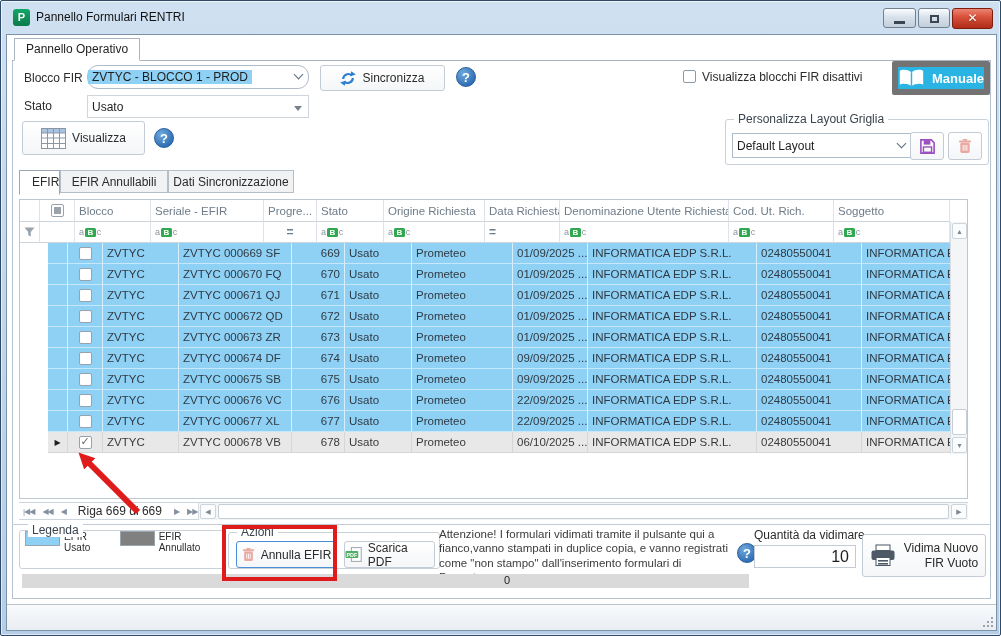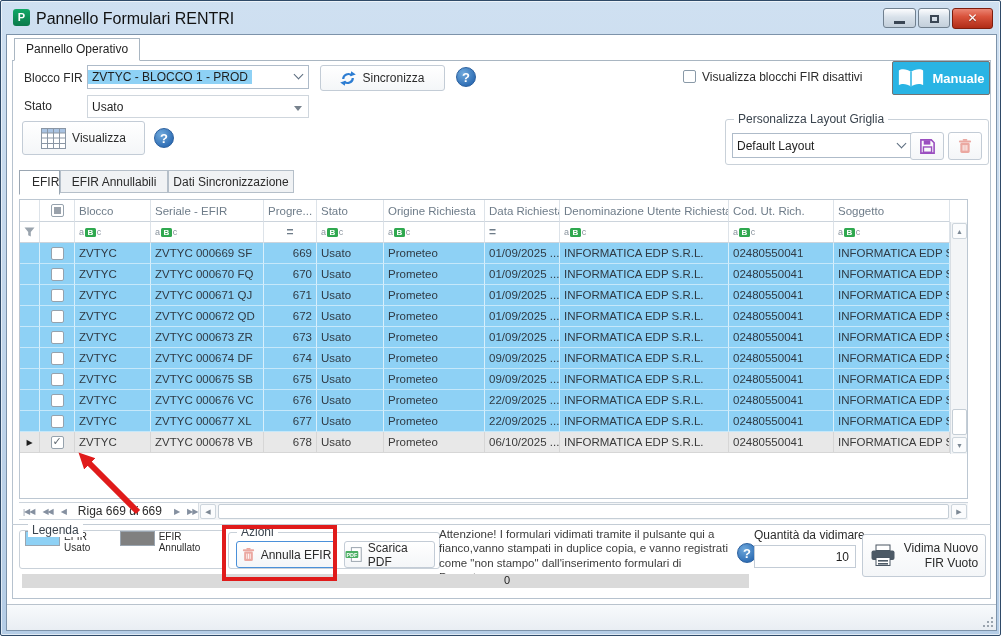--- a/index.html
+++ b/index.html
@@ -2,21 +2,21 @@
 <html><head>
 <meta charset="utf-8">
 <style>
   * { margin:0; padding:0; box-sizing:border-box; font-family:"Liberation Sans","DejaVu Sans",sans-serif; }
   html,body { width:1001px; height:636px; overflow:hidden; background:#fff; }
   .window { position:absolute; inset:0; background:linear-gradient(#cfe0f1,#b5cde6); border:1px solid #2f4a68; border-radius:2px; box-shadow:inset 0 0 0 1px rgba(255,255,255,.6); }
 
   
   .titlebar { position:absolute; left:0; top:0; right:0; height:32px; }
   .app-icon { position:absolute; left:12px; top:8px; width:17px; height:17px; background:linear-gradient(#12a866,#0b7a4a); border-radius:3px; color:#fff; font-weight:bold; font-size:11px; text-align:center; line-height:17px; }
-  .title-text { position:absolute; left:35px; top:9px; font-size:16px; color:#121212; }
+  .title-text { position:absolute; left:35px; top:9px; font-size:12px; color:#121212; }
   .winbtn { position:absolute; top:7px; height:20px; border:1px solid #70808f; border-radius:3px; background:linear-gradient(#fcfdfe,#d8e1ea 45%,#c3cfdb); text-align:center; }
   .winbtn .glyph { display:inline-block; }
   .btn-min { left:882px; width:33px; }
   .btn-min .glyph { width:11px; height:3px; background:#3a4654; margin-top:12px; }
   .btn-max { left:917px; width:32px; }
   .btn-max .glyph { width:9px; height:8px; border:2px solid #3a4654; margin-top:5px; }
   .btn-close { left:951px; width:41px; height:21px; background:linear-gradient(#eb8573,#d9533c 40%,#b02c17); border-color:#7e1d0d; color:#fff; font-weight:bold; font-size:12px; line-height:19px; text-shadow:0 1px 1px rgba(0,0,0,.4); }
 
   
   .client { position:absolute; left:5px; top:33px; width:991px; height:597px; background:#fff; border:1px solid #7d93aa; }
@@ -28,40 +28,40 @@
   
   .combo { position:absolute; background:#fff; border:1px solid #aebbc9; display:flex; align-items:center; font-size:12px; color:#1e1e1e; }
   .combo .val { padding:0 4px; white-space:nowrap; }
   .combo .val.sel { background:#8ed1f5; }
   .combo .chev { margin-left:auto; width:20px; text-align:center; color:#5a6b7d; }
   .chev-v { display:inline-block; width:7px; height:7px; border-right:1.6px solid #5a6b7d; border-bottom:1.6px solid #5a6b7d; transform:rotate(45deg); margin-bottom:3px; }
   .tri-down { display:inline-block; width:0; height:0; border-left:4px solid transparent; border-right:4px solid transparent; border-top:5px solid #77828d; }
   .btn { position:absolute; background:linear-gradient(#ffffff,#f4f6f8); border:1px solid #c3ccd6; border-radius:3px; display:flex; align-items:center; justify-content:center; gap:6px; font-size:12px; color:#2b2b2b; cursor:default; }
   .help { position:absolute; width:20px; height:20px; border-radius:50%; background:radial-gradient(circle at 35% 30%, #6fa9dc, #2e6db4 75%); color:#fff; font-weight:bold; font-size:13px; text-align:center; line-height:20px; border:1px solid #2a5f9e; }
   .cbx { width:13px; height:13px; background:#fff; border:1px solid #8a9aa8; border-radius:2px; display:inline-block; position:relative; }
-  .manuale { position:absolute; background:#29b4e4; border:1px solid #737373; border-radius:2px; color:#fff; font-weight:bold; font-size:13px; display:flex; align-items:center; justify-content:center; gap:7px; }
+  .manuale { position:absolute; background:#29b4e4; border:6px solid #737373; border-radius:2px; color:#fff; font-weight:bold; font-size:13px; display:flex; align-items:center; justify-content:center; gap:7px; }
 
   .groupbox { position:absolute; border:1px solid #c9d1d9; border-radius:3px; }
   .groupbox > .gtitle { position:absolute; top:-8px; left:8px; background:#fff; padding:0 4px; font-size:12px; color:#3a444e; white-space:nowrap; }
 
   
   .tab2 { position:absolute; top:135px; height:23px; font-size:12px; text-align:center; line-height:22px; color:#2b2b2b; background:#f0f2f4; border:1px solid #b5bfc9; }
   .tab2.active { background:#fff; border-color:#9aa6b2; border-bottom:1px solid #fff; z-index:3; height:25px;padding-left:12px; }
 
   
   .grid { position:absolute; left:12px; top:164px; width:949px; height:300px; border:1px solid #bcc7d2; background:#fff; overflow:hidden; }
   .grow { display:flex; width:932px; }
   .hrow { height:22px; }
   .frow { height:21px; }
   .drow { height:21px; }
   .c { border-right:1px solid #dde3e9; border-bottom:1px solid #ccd4dc; overflow:hidden; white-space:nowrap; display:flex; align-items:center; padding:0 4px; }
   .hrow .c { color:#6e7c89; font-size:11.5px; background:#fff; }
   .frow .c { background:#fff; }
   .drow .c { font-size:11.5px; color:#2f3a44; border-right:1px solid rgba(255,255,255,.65); border-bottom:1px solid rgba(255,255,255,.5); }
-  .drow { background:#8ed1f5; }
+  .drow { background:#8ed1f5;margin-left:28px; }
   .drow.selected { background:#e8e8e8; }
   .drow.selected .c { color:#3a3a3a; border-right:1px solid #d6d6d6; border-bottom:1px solid #d6d6d6; }
   .w-ind{width:20px; justify-content:center;} .w-chk{width:35px; justify-content:center;}
   .w-blocco{width:76px;} .w-seriale{width:113px;} .w-prog{width:53px; justify-content:flex-end;}
   .w-stato{width:67px;} .w-origine{width:101px;} .w-data{width:75px;}
   .w-denom{width:169px;} .w-cod{width:105px;} .w-sogg{width:116px;}
   .cb { width:13px; height:13px; background:#fff; border:1px solid #96a2ad; border-radius:2px; position:relative; }
   .cb.partial::after { content:""; position:absolute; left:2px; top:2px; width:7px; height:7px; background:#9aa2ab; }
   .cb.checked::after { content:"✓"; position:absolute; left:1px; top:-2px; font-size:11px; color:#5f6870; }
   .ind-arrow { font-size:8px; color:#1e1e1e; }
@@ -82,21 +82,21 @@
   .hsb { position:absolute; left:179px; right:0; top:0; height:17px; background:#f3f5f7; border-left:1px solid #d8dee4; }
   .hsb .sbtn { position:absolute; top:1px; width:16px; height:15px; background:#fbfcfd; border:1px solid #cdd5dc; border-radius:2px; text-align:center; font-size:7px; color:#7c8894; line-height:14px; }
   .hsb .lt { left:1px; } .hsb .rt { right:1px; }
   .hsb .thumb { position:absolute; left:19px; right:19px; top:1px; height:15px; background:#fff; border:1px solid #c5ced6; border-radius:2px; }
 
   
   .footer-divider { position:absolute; left:5px; top:489px; width:979px; height:1px; background:#c3ccd5; }
   .swatch { display:inline-block; width:38px; height:15px; border:1px solid #9aa5b0; }
   .leg-label { font-size:10px; color:#2b2b2b; }
   .warning { position:absolute; left:432px; top:492px; width:296px; font-size:11.5px; line-height:1.24; color:#3c3c3c; }
-  .qinput { position:absolute; left:747px; top:510px; width:102px; height:23px; border:1px solid #c3ccd6; background:#fff; font-size:12px; color:#1e1e1e; text-align:right; padding:4px 6px; }
+  .qinput { position:absolute; left:747px; top:510px; width:102px; height:23px; border:1px solid #c3ccd6; background:#fff; font-size:16px; color:#1e1e1e; text-align:right; padding:4px 6px; }
   .vidima-text { text-align:right; font-size:12px; color:#2b2b2b; line-height:1.25; }
   .progress { position:absolute; left:15px; top:539px; width:727px; height:14px; background:#dadada; }
   .progress span { position:absolute; left:482px; top:0; font-size:11px; color:#222; }
 
   
   .statusbar { position:absolute; left:0; bottom:0; width:100%; height:26px; border-top:1px solid #b9c3cd; background:linear-gradient(#f8fafc,#e9eef3); }
   .grip { position:absolute; right:3px; bottom:3px; width:10px; height:10px; }
   .grip i { position:absolute; width:2px; height:2px; background:#9aa4ae; }
 
   
@@ -114,21 +114,21 @@
     <div class="winbtn btn-max"><span class="glyph"></span></div>
     <div class="winbtn btn-close"><span>✕</span></div>
   </div>
 
   <div class="client">
     <div class="apptab">Pannello Operativo</div>
     <div class="page-outline"></div>
     <div class="footer-divider"></div>
 
     <label class="lbl" style="left:17px; top:36px;">Blocco FIR</label>
-    <div class="combo" style="left:80px; top:30px; width:222px; height:24px;">
+    <div class="combo" style="left:80px; top:30px; width:222px; height:24px;border-radius:11px;">
       <span class="val sel">ZVTYC - BLOCCO 1 - PROD</span>
       <span class="chev"><i class="chev-v"></i></span>
     </div>
     <div class="btn" style="left:313px; top:30px; width:125px; height:26px;">
       <svg width="16" height="15" viewBox="0 0 16 15">
         <path d="M3.2 8 a5 5 0 0 1 8.6-3.4" fill="none" stroke="#2d7dd2" stroke-width="2.2"></path>
         <path d="M12.8 7 a5 5 0 0 1 -8.6 3.4" fill="none" stroke="#2d7dd2" stroke-width="2.2"></path>
         <path d="M11.2 0.2 L15.8 3.6 L10.4 5.2 Z" fill="#2d7dd2"></path>
         <path d="M4.8 14.8 L0.2 11.4 L5.6 9.8 Z" fill="#2d7dd2"></path>
       </svg>

